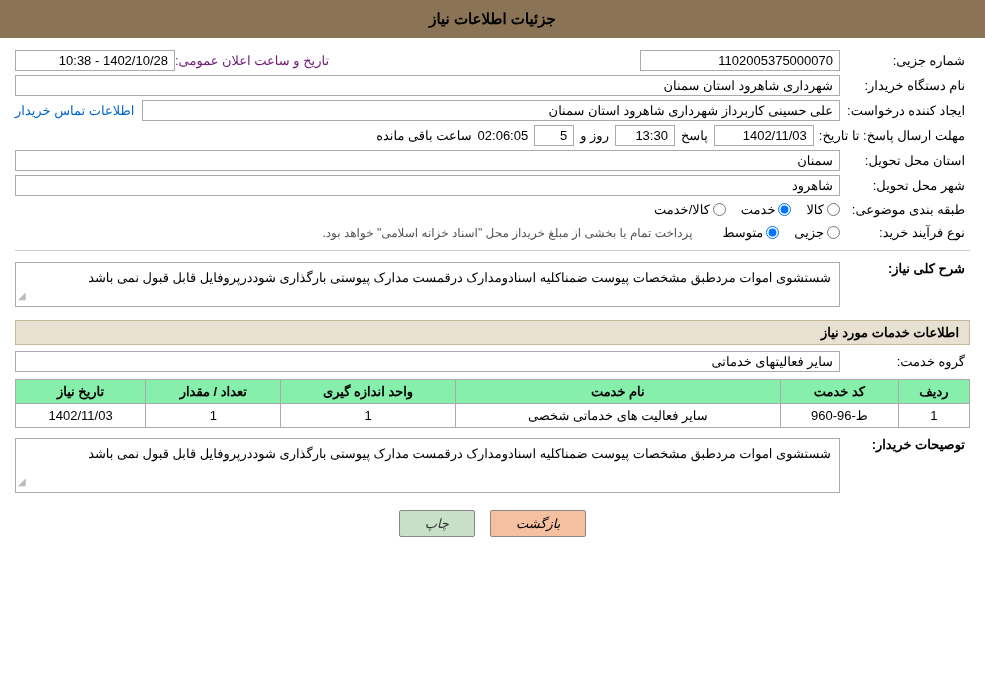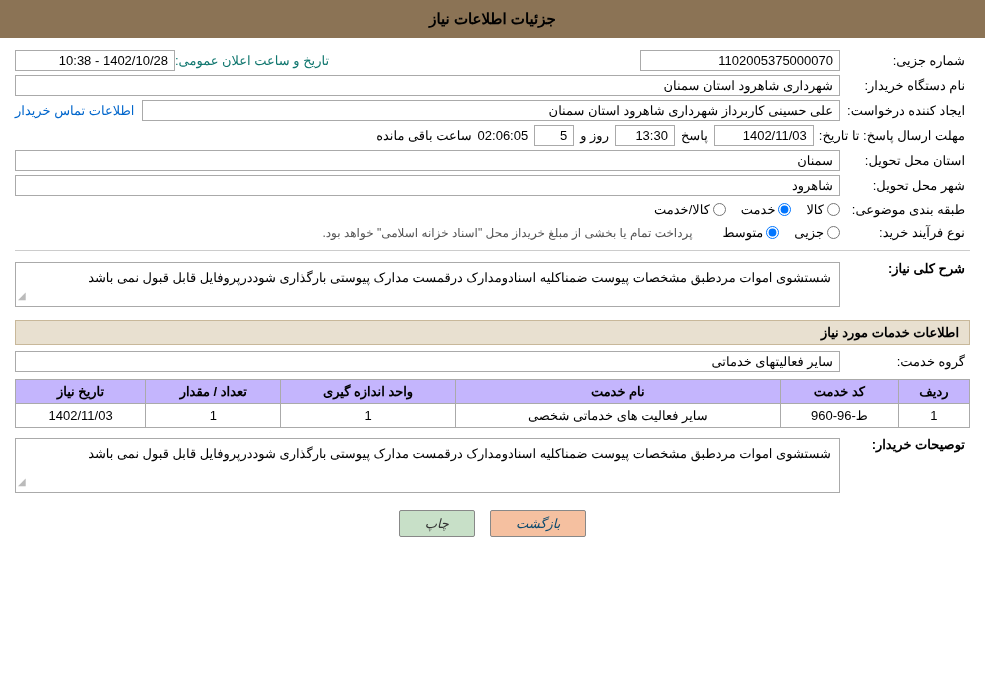--- a/index.html
+++ b/index.html
@@ -27,21 +27,21 @@
     }
     .section-title {
       background: #e8e0d0;
       border: 1px solid #c8b89a;
       padding: 4px 10px;
       font-weight: bold;
       margin: 8px 0 4px 0;
       font-size: 13px;
     }
     .field-label {
-      color: #0f766e;
+      color: #701a75;
       white-space: nowrap;
     }
     .field-value {
       border: 1px solid #aaa;
       background: #fff;
       padding: 2px 6px;
       min-width: 80px;
     }
     .field-value-wide {
       border: 1px solid #aaa;
@@ -70,21 +70,21 @@
       margin: 3px 0;
       text-align: right;
       line-height: 1.6;
     }
     .data-table {
       width: 100%;
       border-collapse: collapse;
       margin: 5px 0;
     }
     .data-table th {
-      background: #c4b5fd;
+      background: #86efac;
       border: 1px solid #aaa;
       padding: 4px 6px;
       text-align: center;
       font-weight: bold;
     }
     .data-table td {
       border: 1px solid #aaa;
       padding: 4px 6px;
       text-align: center;
     }
@@ -105,21 +105,21 @@
       border: 1px solid #888;
       border-radius: 2px;
       font-style: italic;
     }
     .btn-print {
       background: #c8e0c8;
       color: #333;
     }
     .btn-back {
       background: #f5c0a0;
-      color: #0c4a6e;
+      color: #000000;
     }
     .main-row {
       display: flex;
       align-items: center;
       padding: 2px 0;
     }
     .col-label {
       min-width: 130px;
       text-align: right;
       padding: 2px 5px;

